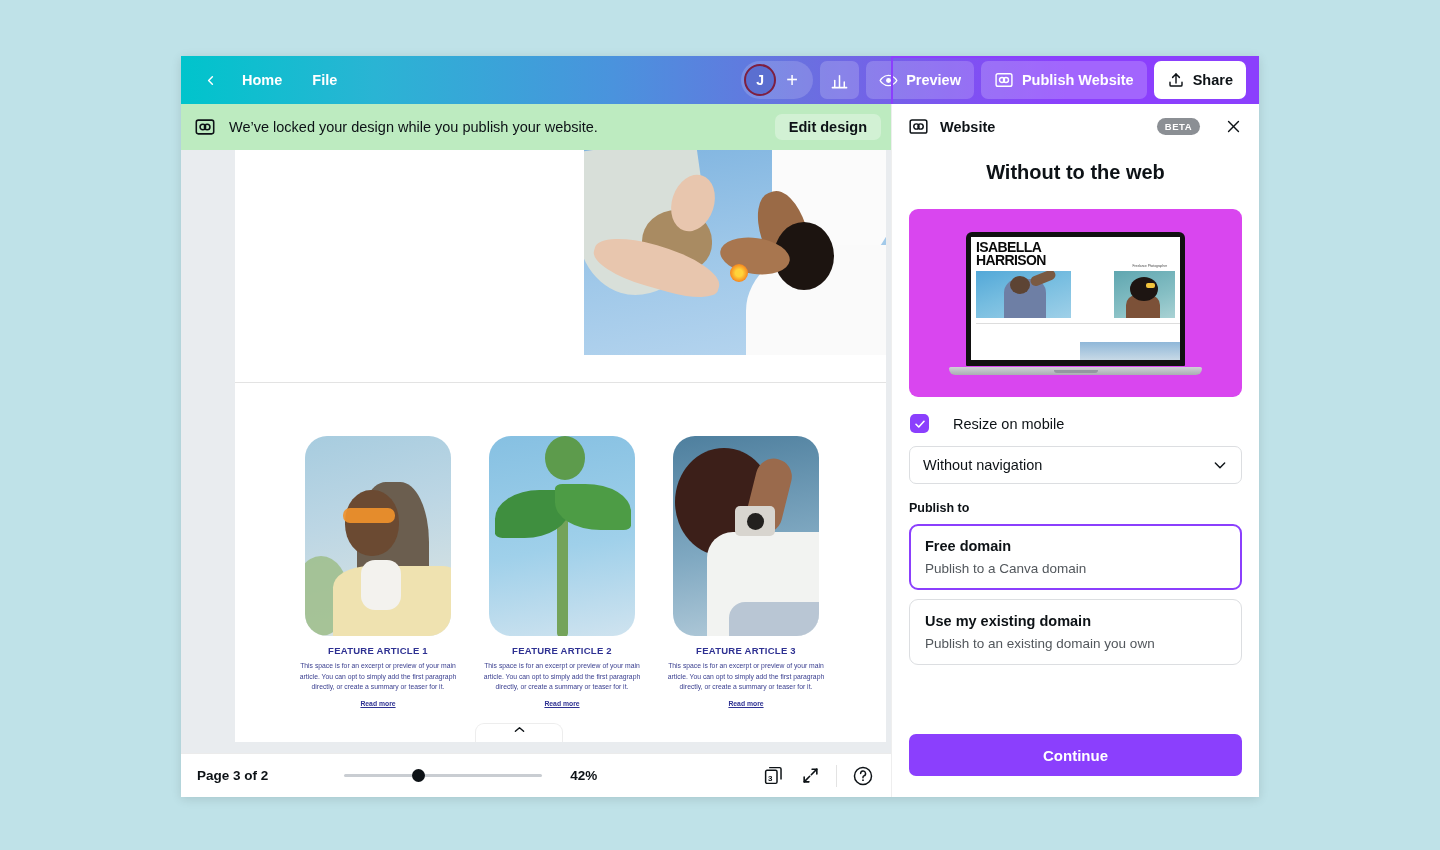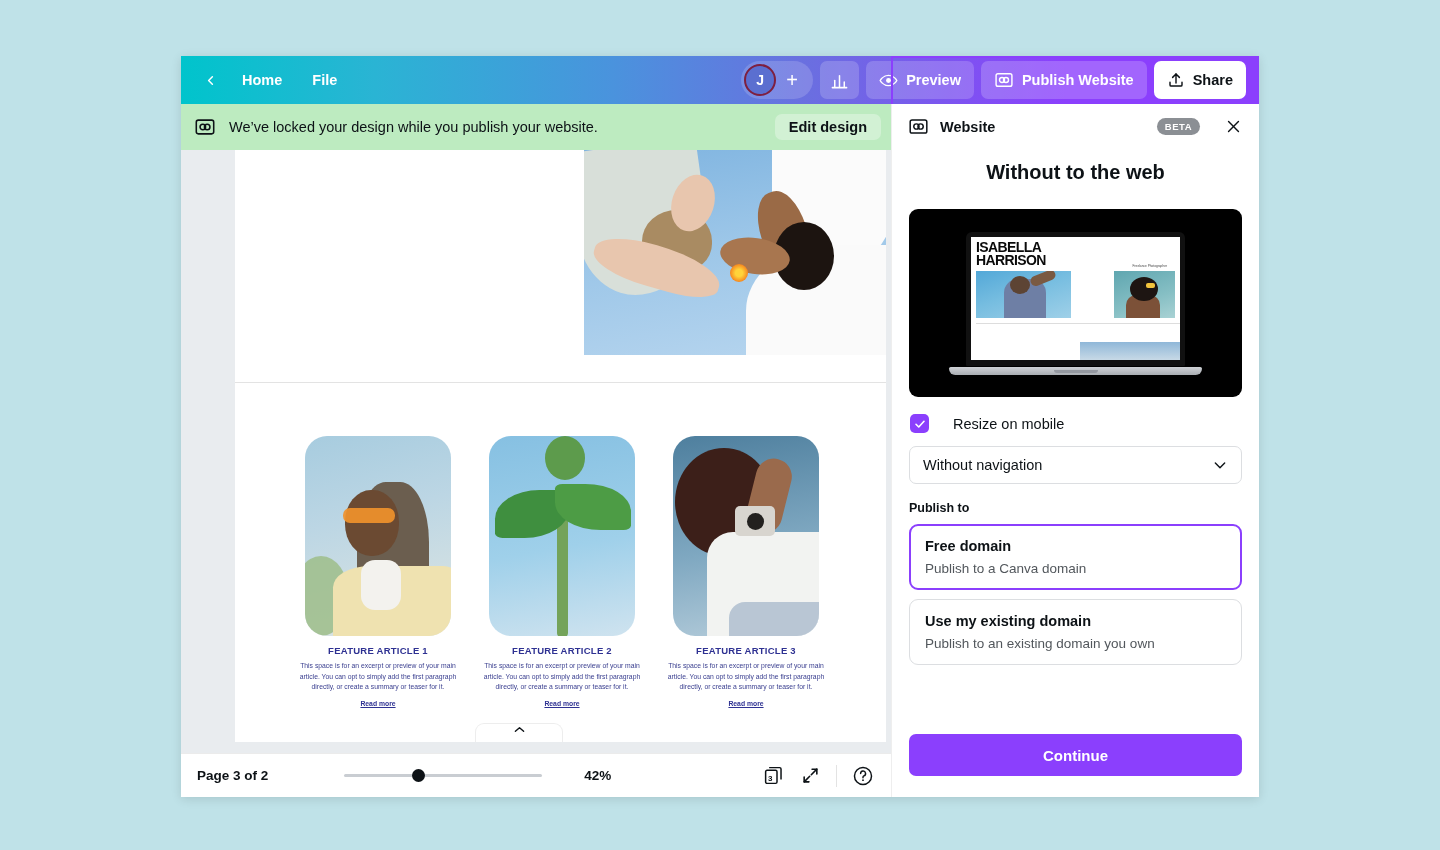--- a/index.html
+++ b/index.html
@@ -205,21 +205,21 @@
   }
 
   
   .statusbar {
     position: absolute; left: 0; bottom: 0;
     width: 710px; height: 44px; background: #fff;
     border-top: 1px solid #ebebeb;
     display: flex; align-items: center; padding: 0 14px 0 16px;
   }
   .page-count { font-size: 13.5px; font-weight: 700; color: #0d1216; }
-  .zoom-area { margin-left: 76px; display: flex; align-items: center; gap: 14px; }
+  .zoom-area { margin-left: 76px; display: flex; align-items: center; }
   .slider { position: relative; width: 198px; height: 14px; display: flex; align-items: center; }
   .slider-track { width: 100%; height: 2.5px; background: #c9cdd2; border-radius: 2px; }
   .slider-thumb {
     position: absolute; left: 68px; width: 13px; height: 13px;
     background: #0d1216; border-radius: 50%;
   }
   .zoom-val { font-size: 13.5px; font-weight: 700; color: #0d1216; margin-left: 28px; }
   .sb-right { margin-left: auto; display: flex; align-items: center; gap: 9px; }
   .sb-icon { width: 28px; height: 28px; display: flex; align-items: center; justify-content: center; position: relative; }
   .pages-badge {
@@ -242,21 +242,21 @@
     font-size: 9.5px; font-weight: 700; letter-spacing: .5px;
     padding: 3px 8px; border-radius: 9px;
   }
   .close-x { width: 26px; height: 26px; display: flex; align-items: center; justify-content: center; margin-left: 9px; }
   .panel-h1 {
     text-align: center; font-size: 20px; font-weight: 700; color: #0d1216;
     margin-top: 12px;
   }
   .preview-box {
     margin: 25px 17px 0 17px; height: 188px;
-    background: #000000; border-radius: 9px;
+    background: #d946ef; border-radius: 9px;
     display: flex; align-items: center; justify-content: center;
   }
   
   .laptop { width: 253px; position: relative; }
   .laptop-screen {
     width: 219px; margin: 0 auto; height: 134px;
     background: #111; border-radius: 6px 6px 1px 1px; padding: 5px 5px 6px 5px;
   }
   .laptop-view { width: 100%; height: 100%; background: #fff; overflow: hidden; position: relative; }
   .lv-title {

